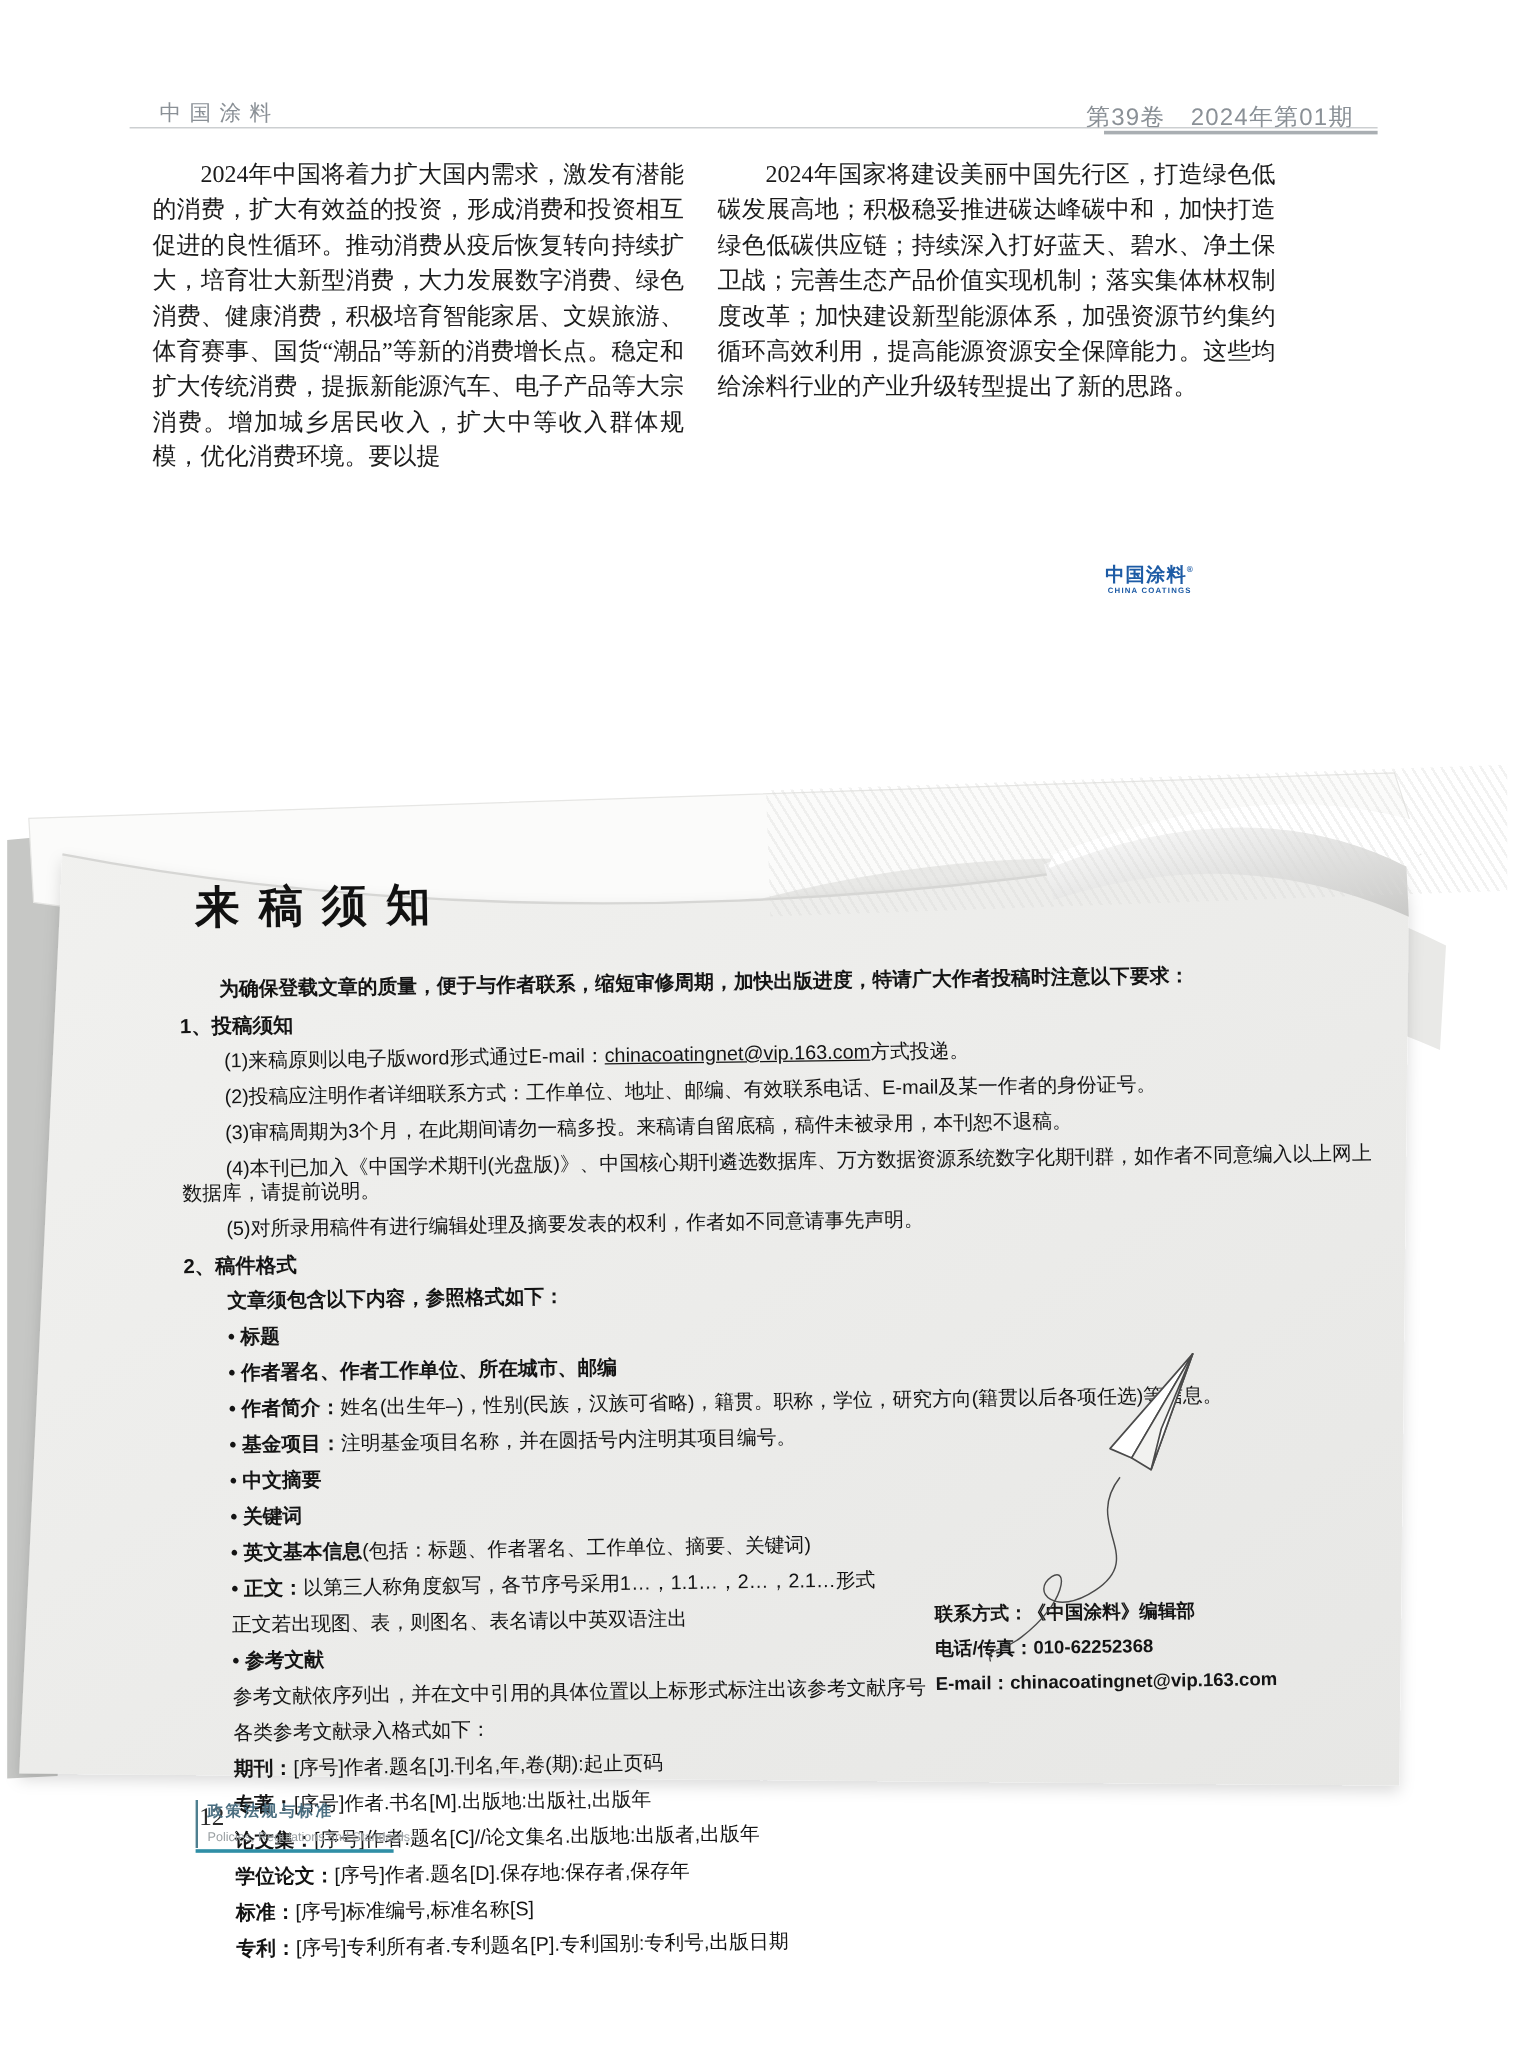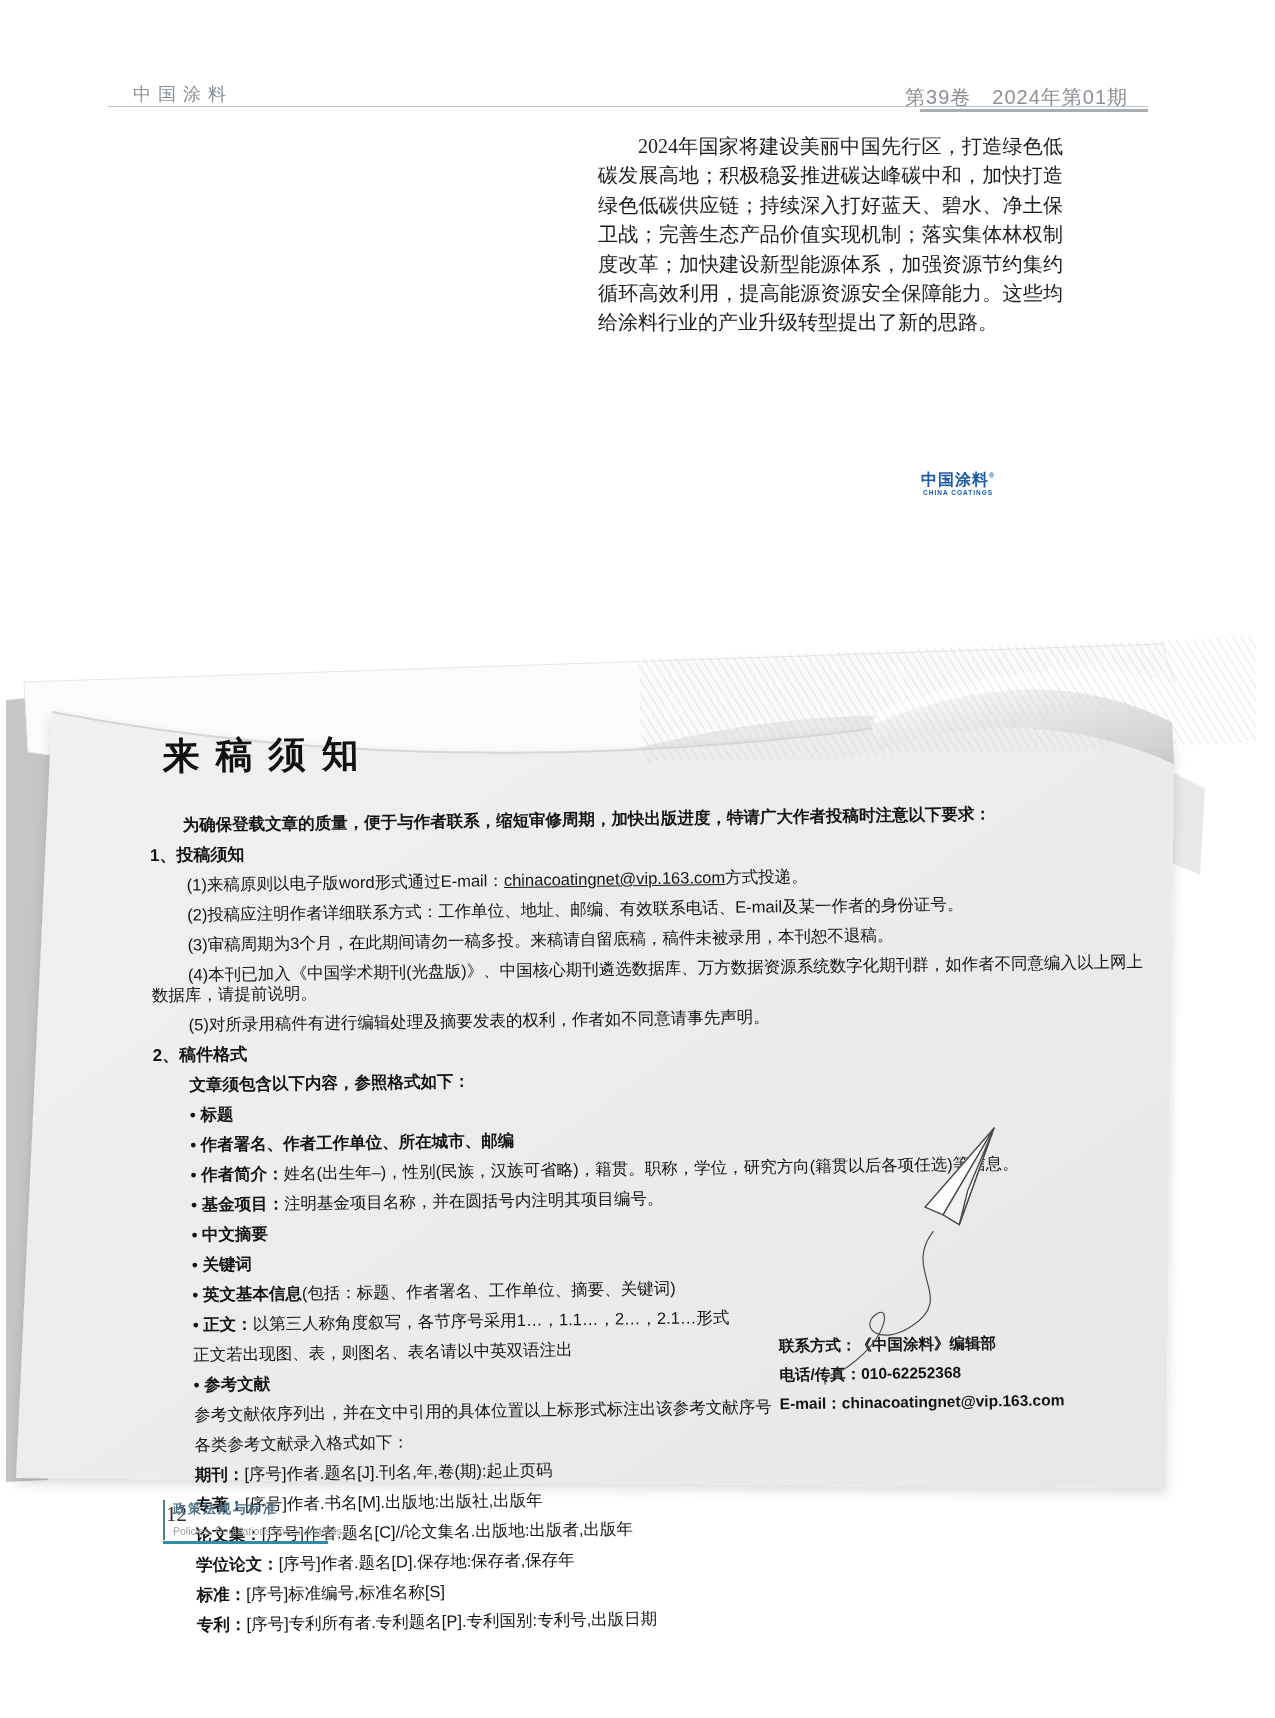--- a/index.html
+++ b/index.html
@@ -71,20 +71,21 @@
 
 <div class="page">
 
   <div class="hdr-journal">中国涂料</div>
   <div class="hdr-issue">第39卷　2024年第01期</div>
   <div class="hdr-rule"></div>
   <div class="hdr-rule2"></div>
 
   <div class="columns">
     <div class="col left">
+      <p class="para indent">2024年中国将着力扩大国内需求，激发有潜能的消费，扩大有效益的投资，形成消费和投资相互促进的良性循环。推动消费从疫后恢复转向持续扩大，培育壮大新型消费，大力发展数字消费、绿色消费、健康消费，积极培育智能家居、文娱旅游、体育赛事、国货“潮品”等新的消费增长点。稳定和扩大传统消费，提振新能源汽车、电子产品等大宗消费。增加城乡居民收入，扩大中等收入群体规模，优化消费环境。要以提</p>
     </div>
     <div class="col right">
       <p class="para indent">2024年国家将建设美丽中国先行区，打造绿色低碳发展高地；积极稳妥推进碳达峰碳中和，加快打造绿色低碳供应链；持续深入打好蓝天、碧水、净土保卫战；完善生态产品价值实现机制；落实集体林权制度改革；加快建设新型能源体系，加强资源节约集约循环高效利用，提高能源资源安全保障能力。这些均给涂料行业的产业升级转型提出了新的思路。</p>
     </div>
   </div>
 
   <div class="cc-logo">
     <div class="logo-cn"><span>中国涂料</span><sup>®</sup></div>
     <div class="logo-en">CHINA COATINGS</div>
   </div>

